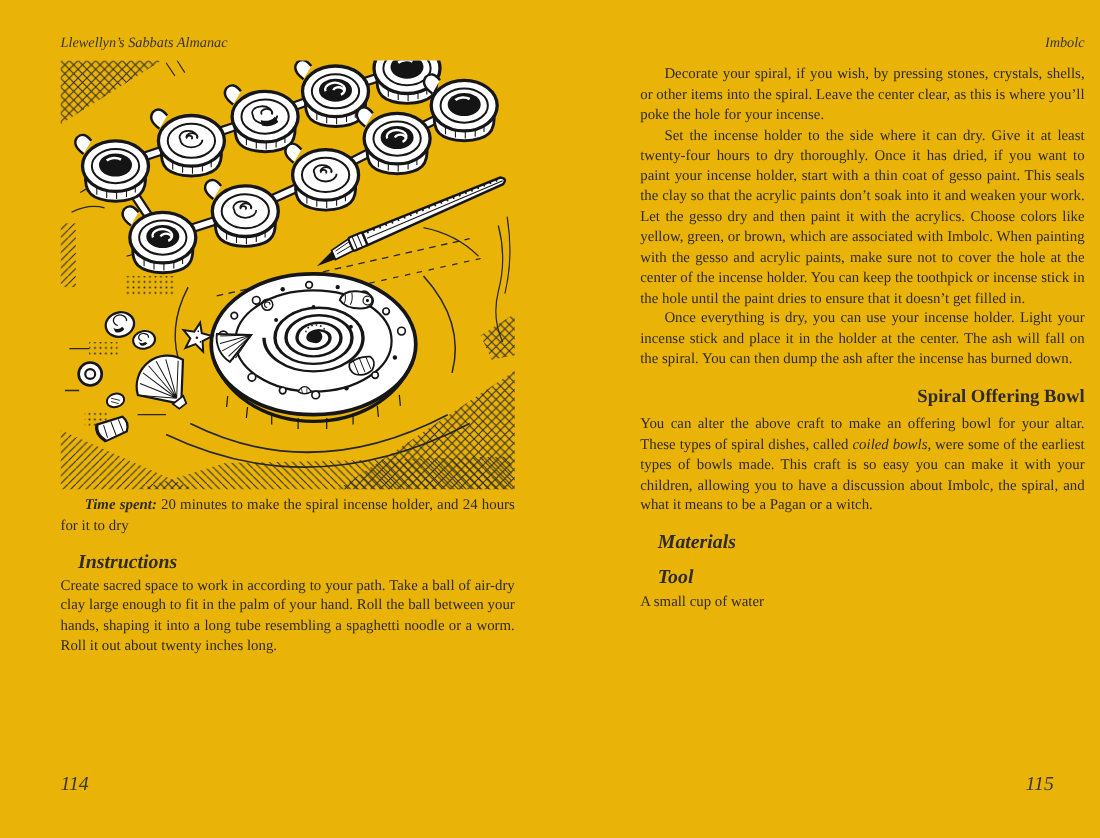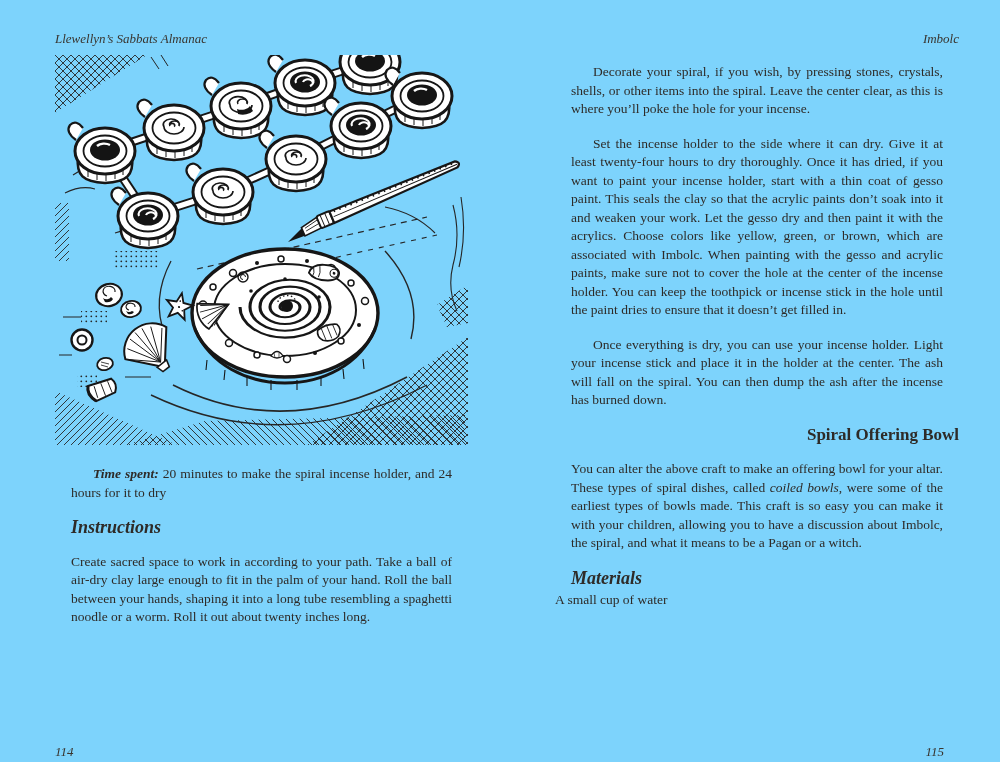--- a/index.html
+++ b/index.html
@@ -1,34 +1,34 @@
 <!DOCTYPE html>
 <html><head>
 <meta charset="utf-8">
 <style>
   html,body{margin:0;padding:0;background:#ffffff;}
-  .spread{position:relative;width:1000px;height:762px;background:#7dd3fc;overflow:hidden;
+  .spread{position:relative;width:1000px;height:762px;background:#eab308;overflow:hidden;
           font-family:"Liberation Serif","DejaVu Serif",serif;color:#2e2b28;}
   .col{position:absolute;top:30px;}
   .col-left{left:55px;width:413px;}
-  .col-right{left:555px;width:404px;}
+  .col-right{left:582px;width:404px;}
   .running-head{font-style:italic;font-size:13px;line-height:17px;color:#39352f;}
   .running-head.rh-right{text-align:right;}
   .illu{margin-top:8px;width:413px;height:390px;}
   .body-text{font-size:13.5px;line-height:18.5px;text-align:justify;}
-  p.para{margin:16px;font-family:Liberation Serif, serif;}
+  p.para{margin:0;font-family:Liberation Serif, serif;}
   p.ind{text-indent:22px;}
   .time-spent{margin-top:9px;}
   .lbl-bi{font-weight:bold;font-style:italic;}
   h3.sub{margin:14px 0 3px 16px;font-size:18px;font-weight:bold;font-style:italic;color:#2e2b28;}
   h2.section{margin:15px 0 7px 0;font-size:17px;font-weight:bold;text-align:right;color:#2e2b28;}
   .mat-line{margin:0;line-height:19.5px;}
-  .pgnum{position:absolute;top:702px;font-style:italic;font-size:13px;color:#39352f;margin-top:42px;}
+  .pgnum{position:absolute;top:702px;font-style:italic;font-size:18px;color:#39352f;}
   .pgnum-left{left:55px;}
-  .pgnum-right{right:56px;text-align:left;}
+  .pgnum-right{right:42px;text-align:left;}
   .it{font-style:italic;}
 </style>
 </head>
 <body>
 
 <div class="spread">
 
   <div class="col col-left">
     <div class="running-head">Llewellyn’s Sabbats Almanac</div>
 
@@ -253,20 +253,21 @@
       <p class="para ind">Decorate your spiral, if you wish, by pressing stones, crystals, shells, or other items into the spiral. Leave the center clear, as this is where you’ll poke the hole for your incense.</p>
       <p class="para ind">Set the incense holder to the side where it can dry. Give it at least twenty-four hours to dry thoroughly. Once it has dried, if you want to paint your incense holder, start with a thin coat of gesso paint. This seals the clay so that the acrylic paints don’t soak into it and weaken your work. Let the gesso dry and then paint it with the acrylics. Choose colors like yellow, green, or brown, which are associated with Imbolc. When painting with the gesso and acrylic paints, make sure not to cover the hole at the center of the incense holder. You can keep the toothpick or incense stick in the hole until the paint dries to ensure that it doesn’t get filled in.</p>
       <p class="para ind">Once everything is dry, you can use your incense holder. Light your incense stick and place it in the holder at the center. The ash will fall on the spiral. You can then dump the ash after the incense has burned down.</p>
 
       <h2 class="section">Spiral Offering Bowl</h2>
 
       <p class="para"><span>You can alter the above craft to make an offering bowl for your altar. These types of spiral dishes, called </span><span class="it">coiled bowls</span><span>, were some of the earliest types of bowls made. This craft is so easy you can make it with your children, allowing you to have a discussion about Imbolc, the spiral, and what it means to be a Pagan or a witch.</span></p>
 
       <h3 class="sub">Materials</h3>
 
+      <h3 class="sub">Tool</h3>
       <p class="mat-line">A small cup of water</p>
     </div>
   </div>
 
   <div class="pgnum pgnum-left">114</div>
   <div class="pgnum pgnum-right">115</div>
 
 </div>
 
 </body></html>

